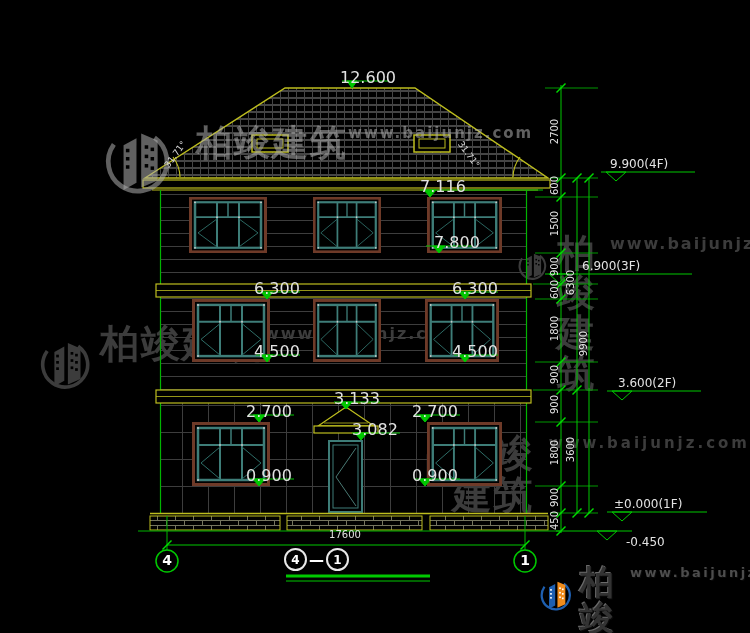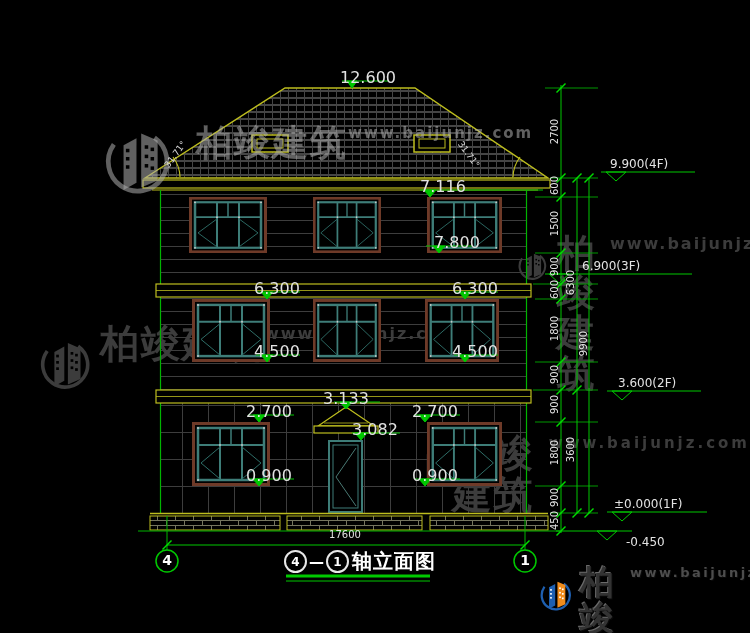--- a/index.html
+++ b/index.html
@@ -305,21 +305,21 @@
   <div class="lbl" style="left:340px;top:69px;width:46px;">12.600</div>
   <div class="lbl angle" style="left:156px;top:150px;width:40px;transform:rotate(-54deg);">31.71°</div>
   <div class="lbl angle" style="left:448px;top:150px;width:40px;transform:rotate(54deg);">31.71°</div>
 
   <div class="lbl" style="left:420px;top:178px;width:40px;">7.116</div>
   <div class="lbl" style="left:426px;top:234px;width:40px;margin-left:8px;">7.800</div>
   <div class="lbl" style="left:254px;top:280px;width:44px;">6.300</div>
   <div class="lbl" style="left:452px;top:280px;width:44px;">6.300</div>
   <div class="lbl" style="left:254px;top:343px;width:44px;">4.500</div>
   <div class="lbl" style="left:452px;top:343px;width:44px;">4.500</div>
-  <div class="lbl" style="left:323px;top:390px;width:46px;">3.133</div>
+  <div class="lbl" style="left:334px;top:390px;width:46px;">3.133</div>
   <div class="lbl" style="left:246px;top:403px;width:46px;">2.700</div>
   <div class="lbl" style="left:412px;top:403px;width:46px;">2.700</div>
   <div class="lbl" style="left:352px;top:421px;width:46px;">3.082</div>
   <div class="lbl" style="left:246px;top:467px;width:46px;">0.900</div>
   <div class="lbl" style="left:412px;top:467px;width:46px;">0.900</div>
 
   <div class="lbl flag" style="left:610px;top:158px;">9.900(4F)</div>
   <div class="lbl flag" style="left:582px;top:260px;">6.900(3F)</div>
   <div class="lbl flag" style="left:618px;top:377px;">3.600(2F)</div>
   <div class="lbl flag" style="left:614px;top:498px;">±0.000(1F)</div>
@@ -341,21 +341,20 @@
   <div class="lbl vlbl dimnum" style="left:561px;top:338px;width:44px;">9900</div>
 
   <div class="lbl dimnum" style="left:323px;top:529px;width:44px;">17600</div>
   <div class="lbl axisnum" style="left:160px;top:553px;width:14px;">4</div>
   <div class="lbl axisnum" style="left:518px;top:553px;width:14px;">1</div>
 
   <div id="title">
     <span class="circ">4</span>
       <span class="dash">—</span>
       <span class="circ">1</span>
-      <span class="ttext">轴立面图</span>
   </div>
 
   <div class="wm" id="logo" style="left:540px;top:561px;">
     <svg width="48" height="64" viewBox="0 0 60 80">
       <circle cx="28" cy="44" r="25" fill="none" stroke="#1e5fb0" stroke-width="4" stroke-dasharray="118 46" transform="rotate(-55 28 44)"></circle>
       <polygon points="16,30 27,24 27,62 16,68" fill="#1e5fb0"></polygon>
       <polygon points="31,20 45,26 45,60 31,66" fill="#f08c1c"></polygon>
       <g fill="#fff">
           <rect x="18" y="33" width="3" height="3"></rect>
           <rect x="18" y="40" width="3" height="3"></rect>

